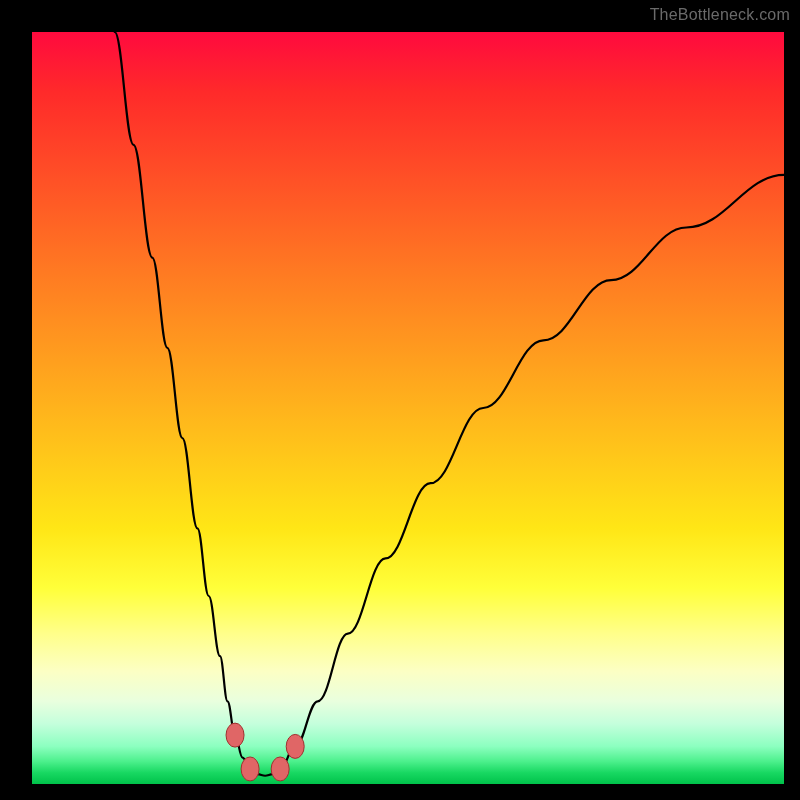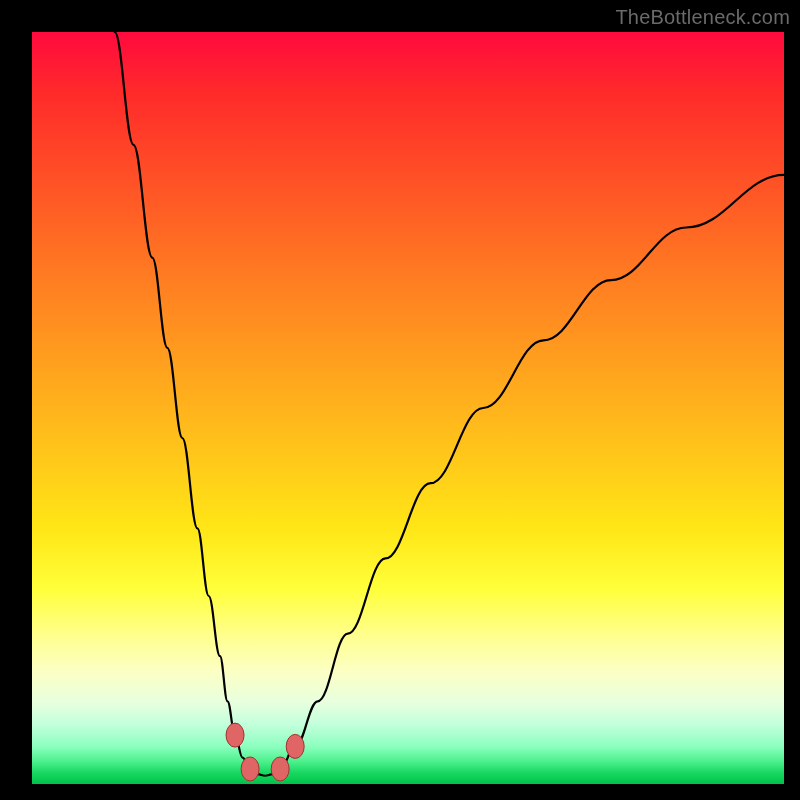--- a/index.html
+++ b/index.html
@@ -41,21 +41,21 @@
       #4cf08c 97%,
       #18d862 98.5%,
       #00c24a 100%
     );
   }
   .watermark {
     position: absolute;
     top: 6px;
     right: 10px;
     font-family: Arial, Helvetica, sans-serif;
-    font-size: 20px;
+    font-size: 16px;
     color: #6a6a6a;
     letter-spacing: 0.2px;
   }
   svg.curve {
     position: absolute;
     left: 0;
     top: 0;
     width: 752px;
     height: 752px;
     overflow: visible;

